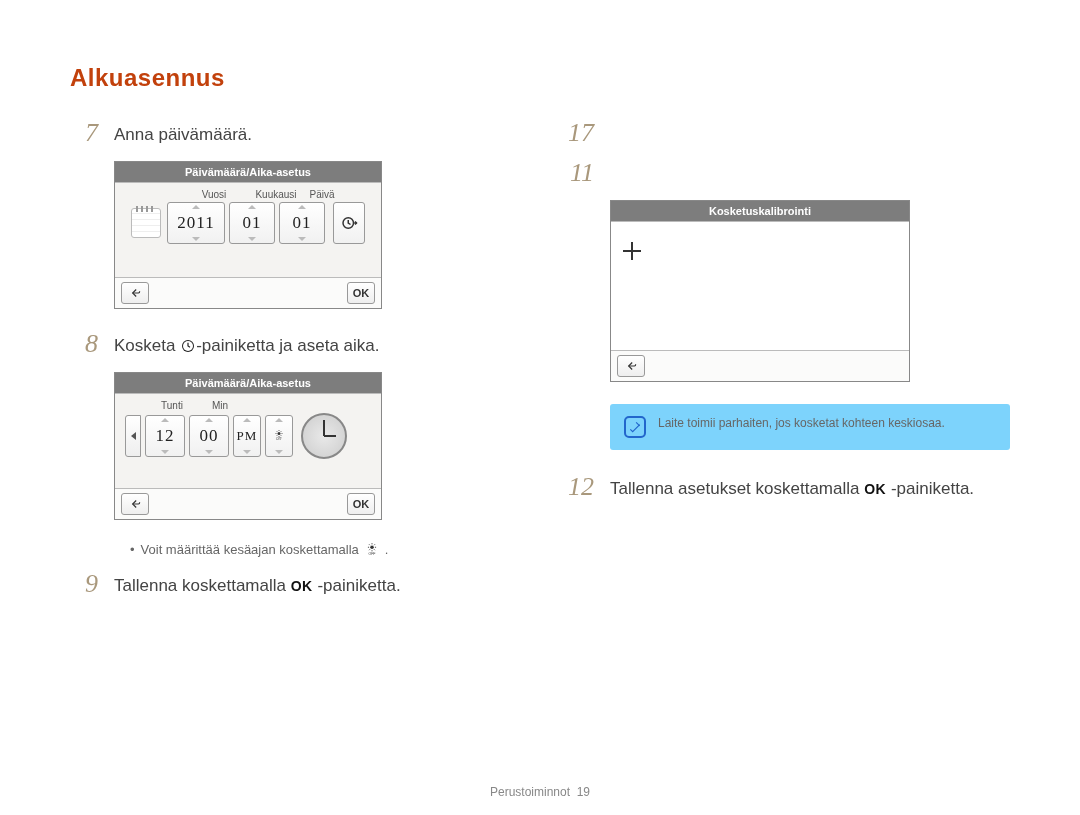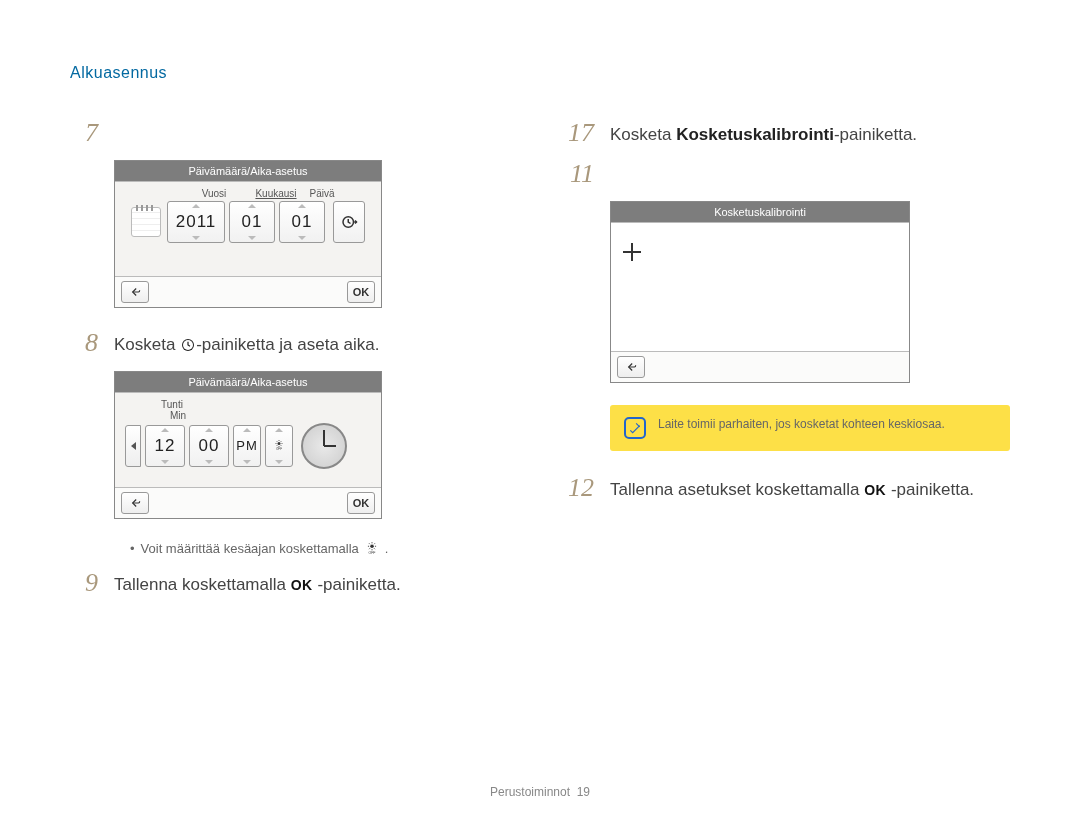--- a/index.html
+++ b/index.html
@@ -9,23 +9,23 @@
     height: 815px;
     background: #fff;
     font-family: Arial, Helvetica, sans-serif;
     color: #333;
     position: relative;
   }
   .section-title {
     position: absolute;
     top: 64px;
     left: 70px;
-    font-size: 16px;
-    font-weight: 400;
-    color: #0369a1;
+    font-size: 24px;
+    font-weight: 700;
+    color: #c2410c;
     letter-spacing: 0.5px;
   }
   .columns {
     position: absolute;
     top: 120px;
     left: 70px;
     right: 70px;
     display: flex;
     gap: 70px;
   }
@@ -67,21 +67,21 @@
     width: 268px;
     margin: 10px 0 22px 44px;
     border: 1px solid #888;
   }
   .ds-titlebar {
     background: #7d7d7d;
     color: #fff;
     font-size: 11px;
     text-align: center;
     padding: 4px 0;
-    font-weight: 400;
+    font-weight: 700;
   }
   .ds-body {
     background: #f4f3f1;
     border-top: 1px solid #bbb;
     border-bottom: 1px solid #bbb;
     padding: 6px 6px 10px 6px;
     position: relative;
     min-height: 96px;
   }
   .ds-footer {
@@ -106,21 +106,21 @@
   .date-labels {
     display:flex;
     gap:0;
     font-size:10px;
     color:#555;
     justify-content:center;
     margin-bottom:2px;
   }
   .date-labels span { text-align:center; }
   .lbl-year{ width:58px; margin-left:32px;}
-  .lbl-month{ width:42px; margin-left:12px;text-decoration:underline;}
+  .lbl-month{ width:42px; margin-left:12px;}
   .lbl-day{ width:42px; margin-left:4px;}
   .date-row {
     display:flex;
     align-items:center;
     gap:4px;
     justify-content:center;
   }
   .cal-icon {
     width:30px; height:30px;
     border:1px solid #bbb;
@@ -134,39 +134,40 @@
   .cal-icon::before{
     content:""; position:absolute; top:-3px; left:4px; right:4px; height:6px;
     background:repeating-linear-gradient(90deg,#999,#999 2px,transparent 2px,transparent 5px);
   }
   .flip {
     width:46px; height:42px;
     border:1px solid #999; border-radius:3px;
     background:linear-gradient(#fff,#f1f1f1);
     display:flex; flex-direction:column; align-items:center; justify-content:center;
     position:relative;
+    font-family:Liberation Serif, serif;
   }
   .flip.wide{ width:58px;}
   .flip .val{ font-size:17px; font-weight:400; color:#222; letter-spacing:1px;}
   .flip .arrow-up, .flip .arrow-down{
     position:absolute; left:50%; transform:translateX(-50%);
     width:0;height:0; border-left:4px solid transparent; border-right:4px solid transparent;
   }
   .flip .arrow-up{ top:2px; border-bottom:4px solid #bbb;}
   .flip .arrow-down{ bottom:2px; border-top:4px solid #bbb;}
   .clock-next-btn{
     width:32px; height:42px;
     border:1px solid #999; border-radius:3px;
     background:linear-gradient(#fff,#f1f1f1);
     display:flex; align-items:center; justify-content:center;
     margin-left:4px;
   }
 
   
-  .time-labels{ display:flex; font-size:10px; color:#555; margin-left:30px; margin-bottom:2px;flex-direction:column;}
+  .time-labels{ display:flex; font-size:10px; color:#555; margin-left:30px; margin-bottom:2px;}
   .time-labels .lt1{ width:42px; text-align:center;}
   .time-labels .lt2{ width:42px; text-align:center; margin-left:6px;}
   .time-row{ display:flex; align-items:center; gap:4px; padding-left:4px;}
   .flip.narrow{ width:40px; }
   .flip.tiny{ width:28px; }
   .flip.tiny .val{ font-size:13px; }
   .analog-clock{
     width:46px; height:46px; border-radius:50%;
     background:radial-gradient(circle,#e9e9e9 0%,#d2d2d2 80%,#bcbcbc 100%);
     border:2px solid #888;
@@ -225,21 +226,21 @@
   }
   .crosshair::before, .crosshair::after{
     content:""; position:absolute; background:#333;
   }
   .crosshair::before{ left:0; right:0; top:50%; height:2px; transform:translateY(-50%);}
   .crosshair::after{ top:0; bottom:0; left:50%; width:2px; transform:translateX(-50%);}
 
   .info-box{
     margin: 12px 0 24px 44px;
     width: 400px;
-    background:#fde047;
+    background:#7dd3fc;
     border-radius:3px;
     padding:12px 14px;
     display:flex;
     gap:12px;
     align-items:flex-start;
     font-size:12px;
     color:#666;
   }
   .info-icon{
     width:22px; height:22px; border:2px solid #2266cc; border-radius:5px;
@@ -261,20 +262,21 @@
 <body>
 
 <div class="section-title">Alkuasennus</div>
 
 <div class="columns">
 
   <div class="col">
 
     <div class="step">
       <div class="step-num">7</div>
+      <div class="step-text">Anna päivämäärä.</div>
     </div>
 
     <div class="device-screen">
       <div class="ds-titlebar">Päivämäärä/Aika-asetus</div>
       <div class="ds-body">
         <div class="date-labels">
           <span class="lbl-year">Vuosi</span>
           <span class="lbl-month">Kuukausi</span>
           <span class="lbl-day">Päivä</span>
         </div>
@@ -415,23 +417,20 @@
         <span>Tallenna koskettamalla </span><span class="ok-icon">OK</span><span> -painiketta.</span>
       </div>
     </div>
 
   </div>
 
   <div class="col">
 
     <div class="step">
       <div class="step-num">17</div>
-      <div class="step-text">
-        <span>Kosketa </span><b>Kosketuskalibrointi</b><span>-painiketta.</span>
-      </div>
     </div>
 
     <div class="step">
       <div class="step-num">11</div>
     </div>
 
     <div class="calib-screen">
       <div class="ds-titlebar">Kosketuskalibrointi</div>
       <div class="calib-body">
         <div class="crosshair"></div>

